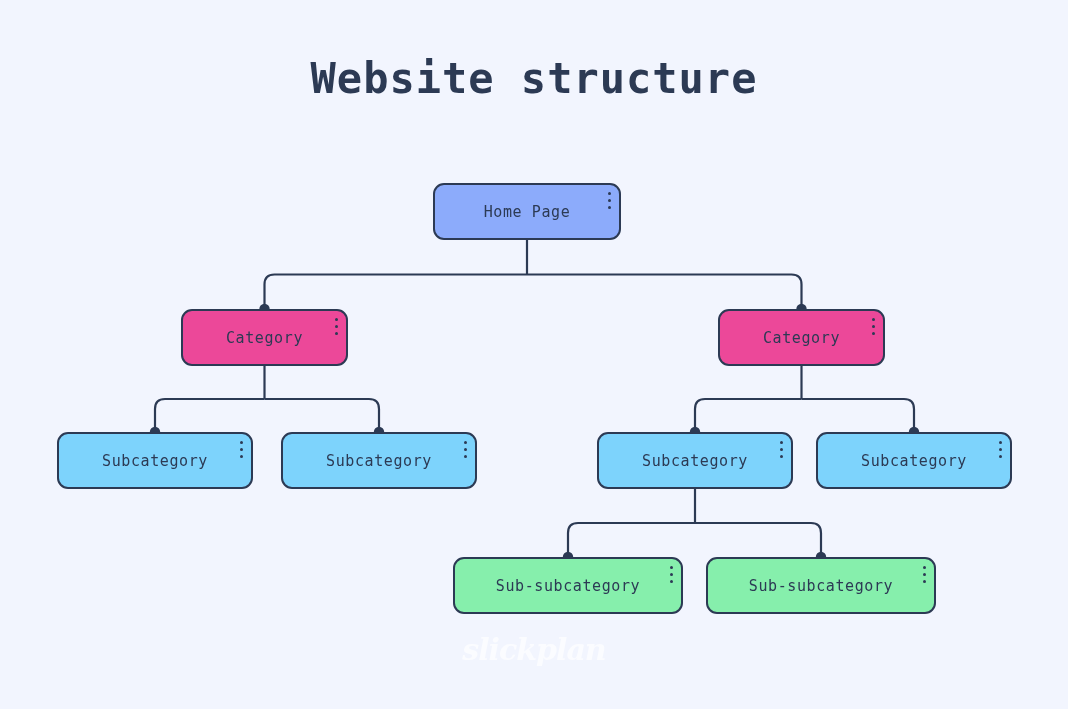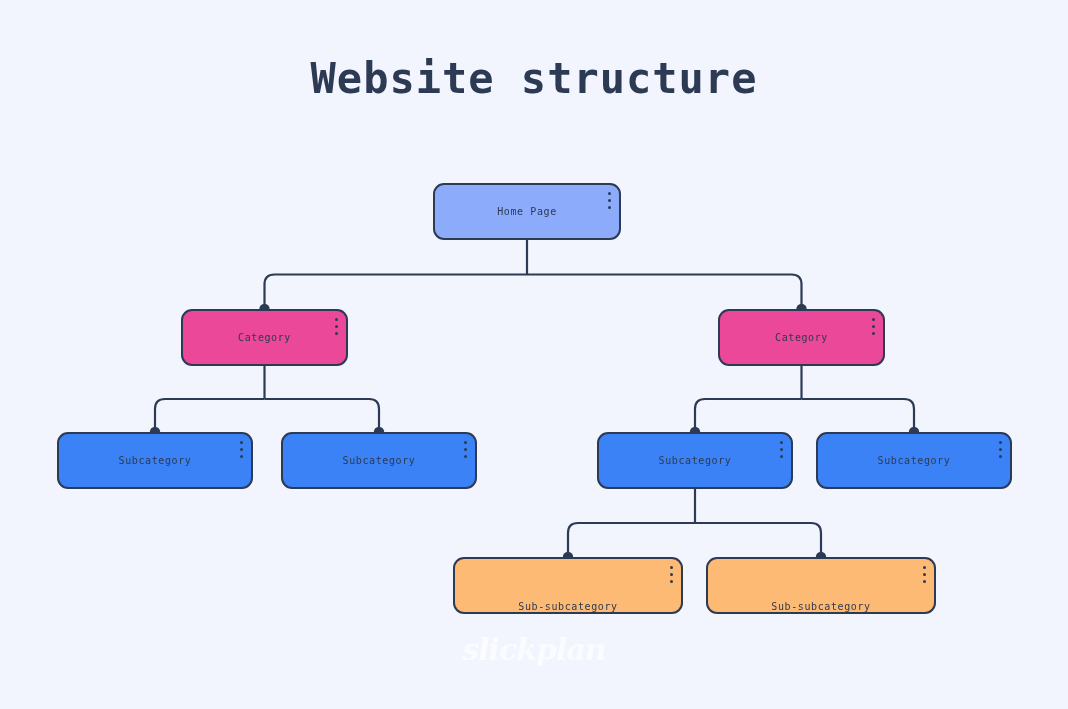--- a/index.html
+++ b/index.html
@@ -58,34 +58,34 @@
   
   .node {
     position: absolute;
     box-sizing: border-box;
     border: 2.2px solid #2c3a54;
     border-radius: 11px;
     display: flex;
     align-items: center;
     justify-content: center;
     font-family: "DejaVu Sans Mono", "Liberation Mono", monospace;
-    font-size: 10px;
+    font-size: 15px;
     letter-spacing: 0.6px;
     color: #2c3a54;
     white-space: nowrap;
     user-select: none;
   }
   .node .label {
     pointer-events: none;
   }
 
   .node.home      { background: #8cabfb; }
   .node.category  { background: #ec4899; }
-  .node.sub       { background: #3b82f6; }
-  .node.subsub    { background: #fdba74; align-items: flex-end; }
+  .node.sub       { background: #7dd3fc; }
+  .node.subsub    { background: #86efac; }
 
   
   .kebab {
     position: absolute;
     top: 7px;
     right: 8px;
     width: 4px;
     height: 17px;
     display: flex;
     flex-direction: column;

